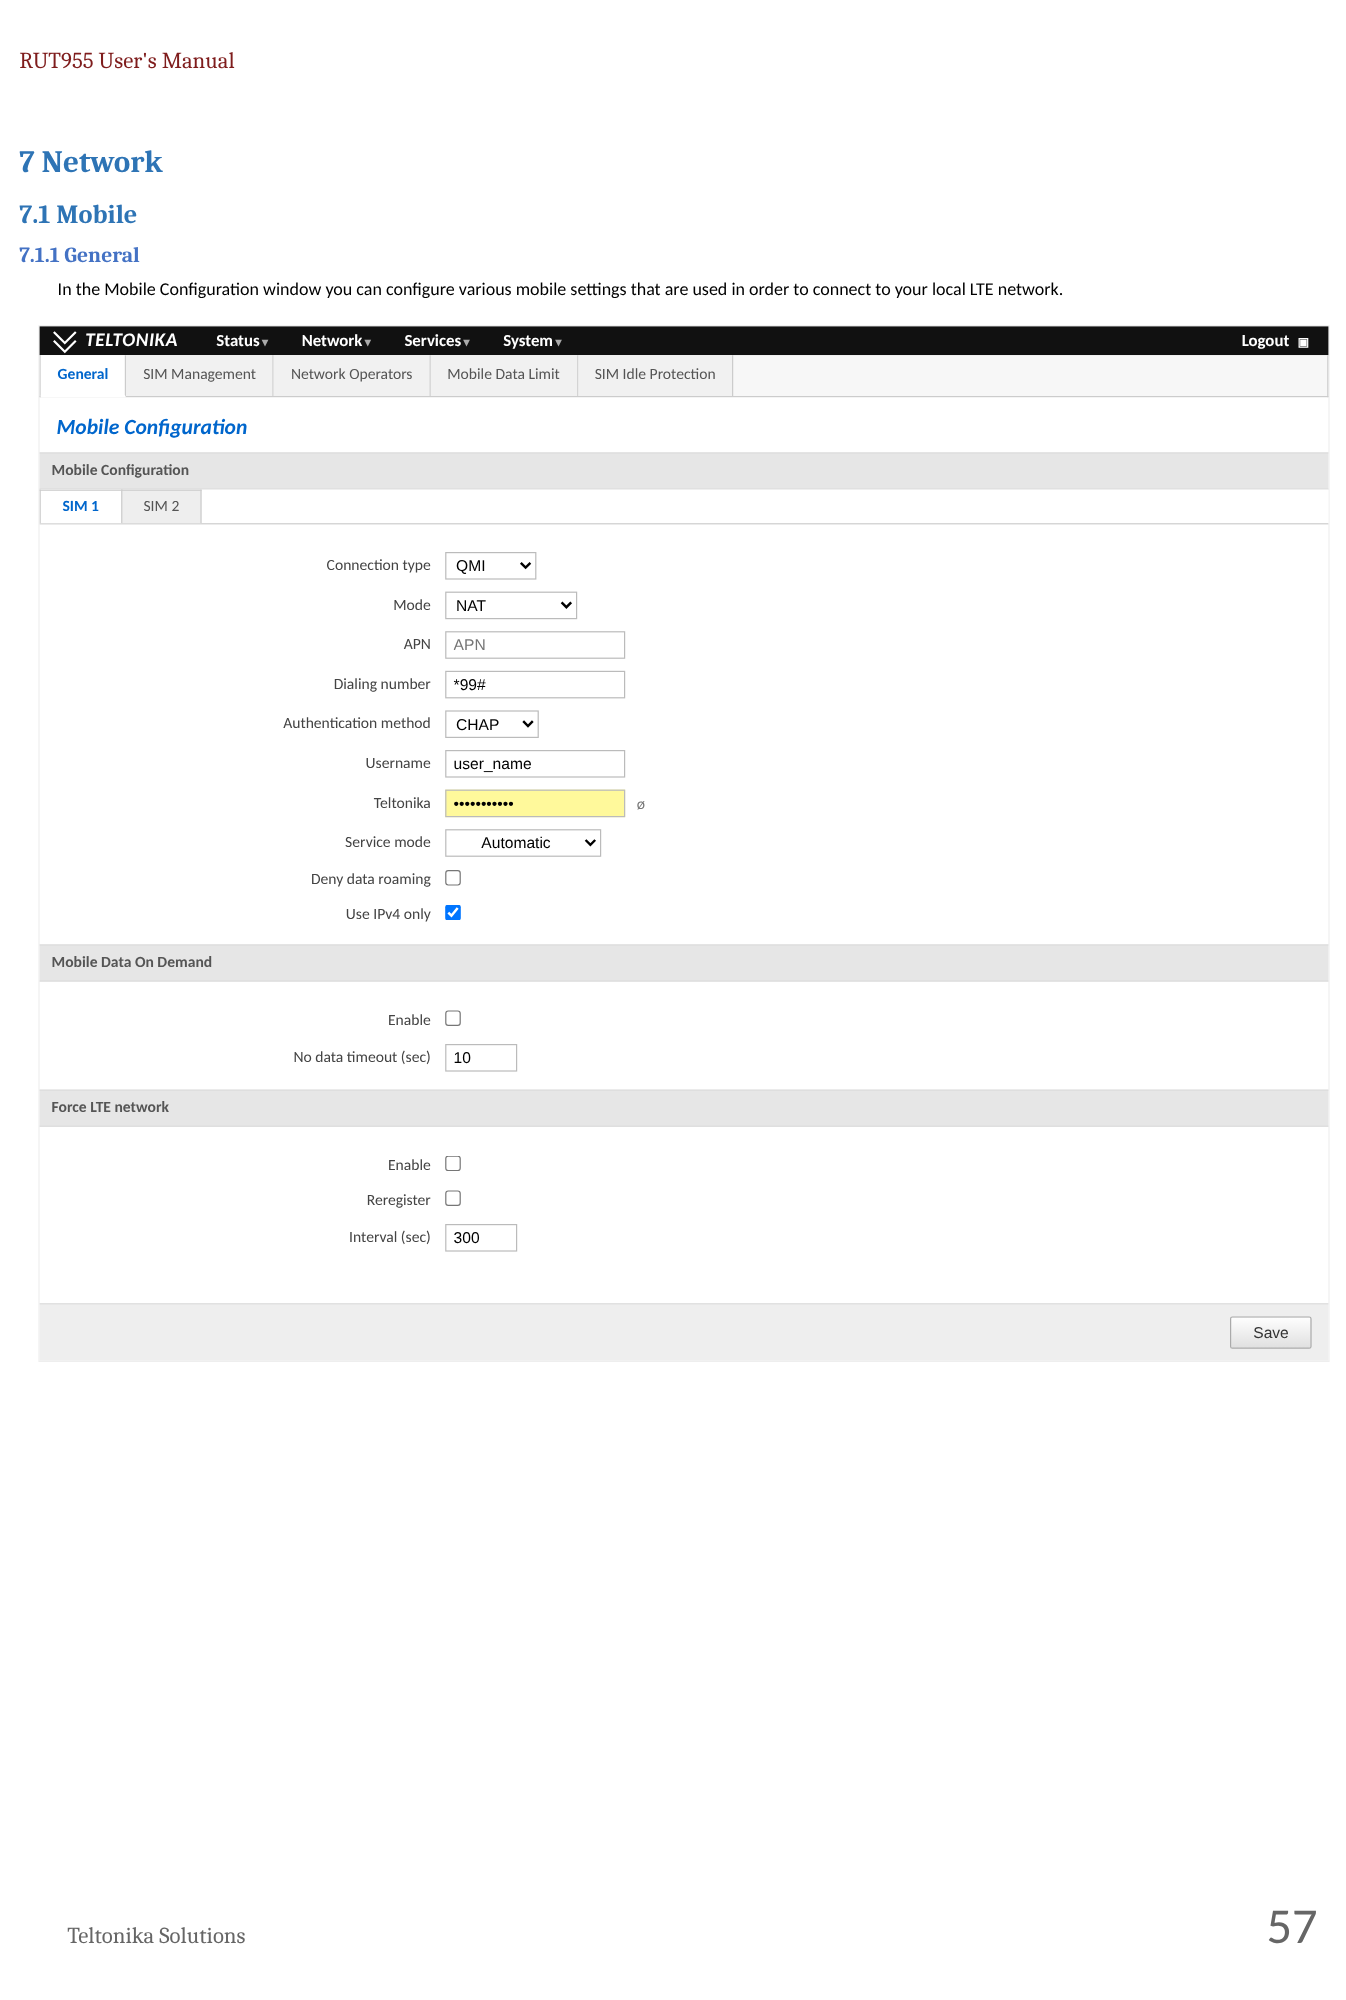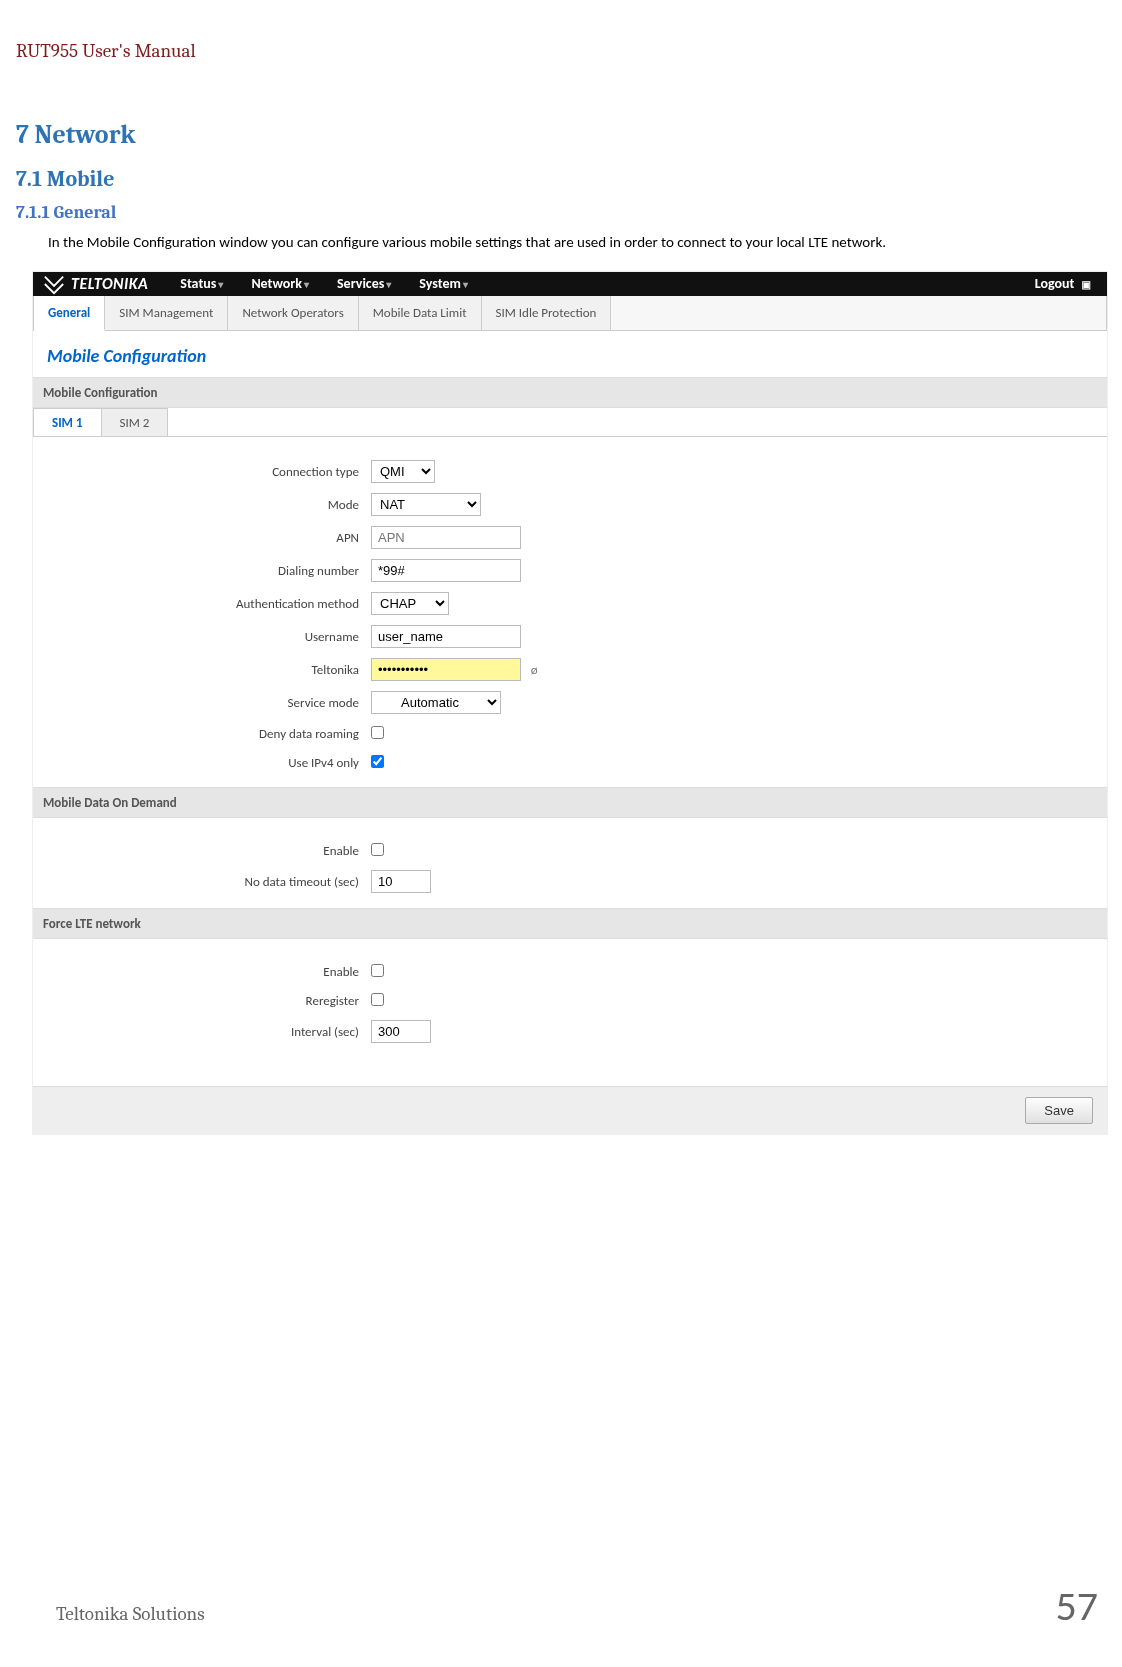--- a/index.html
+++ b/index.html
@@ -165,21 +165,21 @@
   background: #fff;
 }
 .w60 input { width: 60px; }
 .w150 input { width: 150px; }
 .form-input select {
   font-size: 13px;
   padding: 2px 4px;
   border: 1px solid #bbb;
   background: #fff;
 }
-.sel-s select { width: 64px; }
+.sel-s select { width: 76px; }
 .sel-m select { width: 110px; }
 .sel-l select { width: 130px; text-align: center; }
 .pwfield {
   background: #fff99b !important;
 }
 .eye {
   margin-left: 6px;
   color: #777;
   font-size: 13px;
   cursor: pointer;

